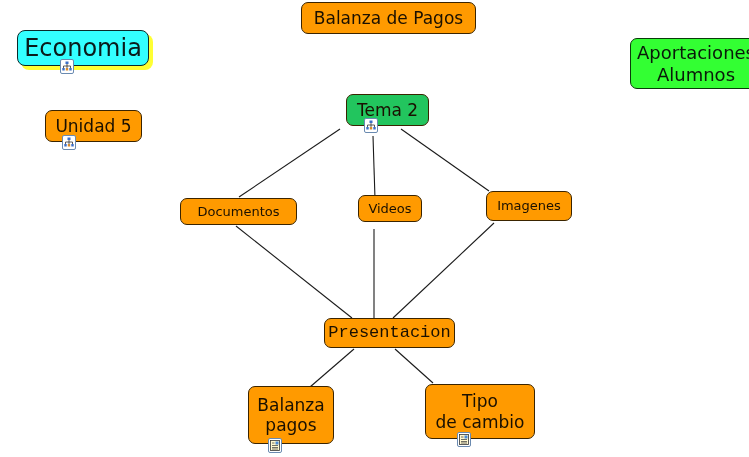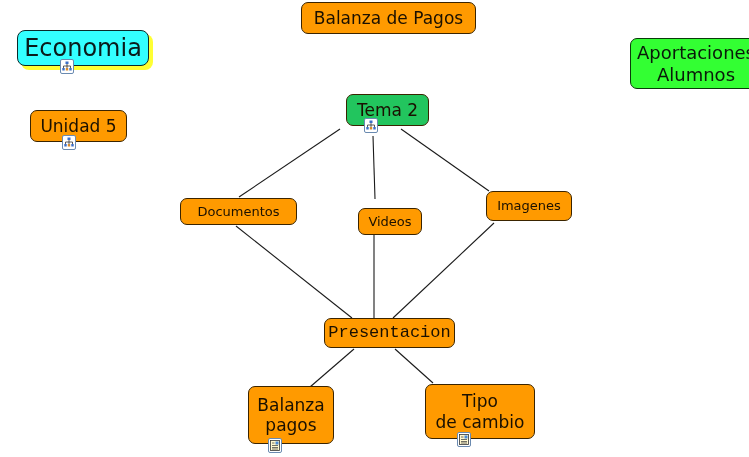--- a/index.html
+++ b/index.html
@@ -93,21 +93,21 @@
     <rect x="3.8" y="7" width="2.4" height="2.5" fill="#d88a2a"></rect>
     <rect x="7.3" y="7" width="2.4" height="2.5" fill="#3a6ec8"></rect>
   </svg>
 </div>
 
 <div class="node green" style="left:614px; top:38px; width:132px; height:51px; font-size:18px;">
   <span class="label">Aportaciones
 Alumnos</span>
 </div>
 
-<div class="node orange" style="left:14px; top:110px; width:97px; height:32px; font-size:17px;">
+<div class="node orange" style="left:29px; top:110px; width:97px; height:32px; font-size:17px;">
   <span class="label">Unidad 5</span>
 </div>
 <div class="badge" style="left:62px; top:135px;">
   <svg width="10" height="11" viewBox="0 0 10 11">
     <rect x="3.5" y="0.5" width="3" height="2.5" fill="#3a6ec8"></rect>
     <line x1="5" y1="3" x2="5" y2="5" stroke="#333" stroke-width="0.8"></line>
     <line x1="1.5" y1="5" x2="8.5" y2="5" stroke="#333" stroke-width="0.8"></line>
     <line x1="1.5" y1="5" x2="1.5" y2="7" stroke="#333" stroke-width="0.8"></line>
     <line x1="5" y1="5" x2="5" y2="7" stroke="#333" stroke-width="0.8"></line>
     <line x1="8.5" y1="5" x2="8.5" y2="7" stroke="#333" stroke-width="0.8"></line>
@@ -131,21 +131,21 @@
     <rect x="0.3" y="7" width="2.4" height="2.5" fill="#3a6ec8"></rect>
     <rect x="3.8" y="7" width="2.4" height="2.5" fill="#d88a2a"></rect>
     <rect x="7.3" y="7" width="2.4" height="2.5" fill="#3a6ec8"></rect>
   </svg>
 </div>
 
 <div class="node orange" style="left:164px; top:198px; width:117px; height:27px; font-size:13px;">
   <span class="label">Documentos</span>
 </div>
 
-<div class="node orange" style="left:342px; top:208px; width:64px; height:27px; font-size:13px;">
+<div class="node orange" style="left:342px; top:195px; width:64px; height:27px; font-size:13px;">
   <span class="label">Videos</span>
 </div>
 
 <div class="node orange" style="left:470px; top:191px; width:86px; height:30px; font-size:13px;">
   <span class="label">Imagenes</span>
 </div>
 
 <div class="node orange" style="left:308px; top:318px; width:131px; height:30px; font-size:17px;font-family:Liberation Mono, monospace;">
   <span class="label">Presentacion</span>
 </div>

